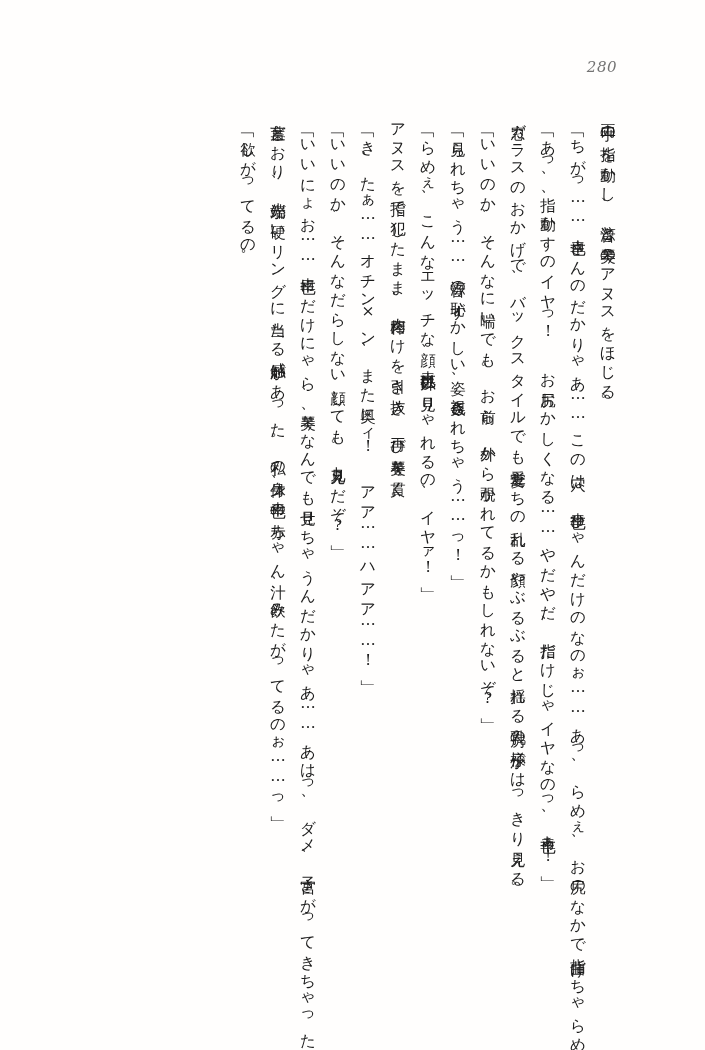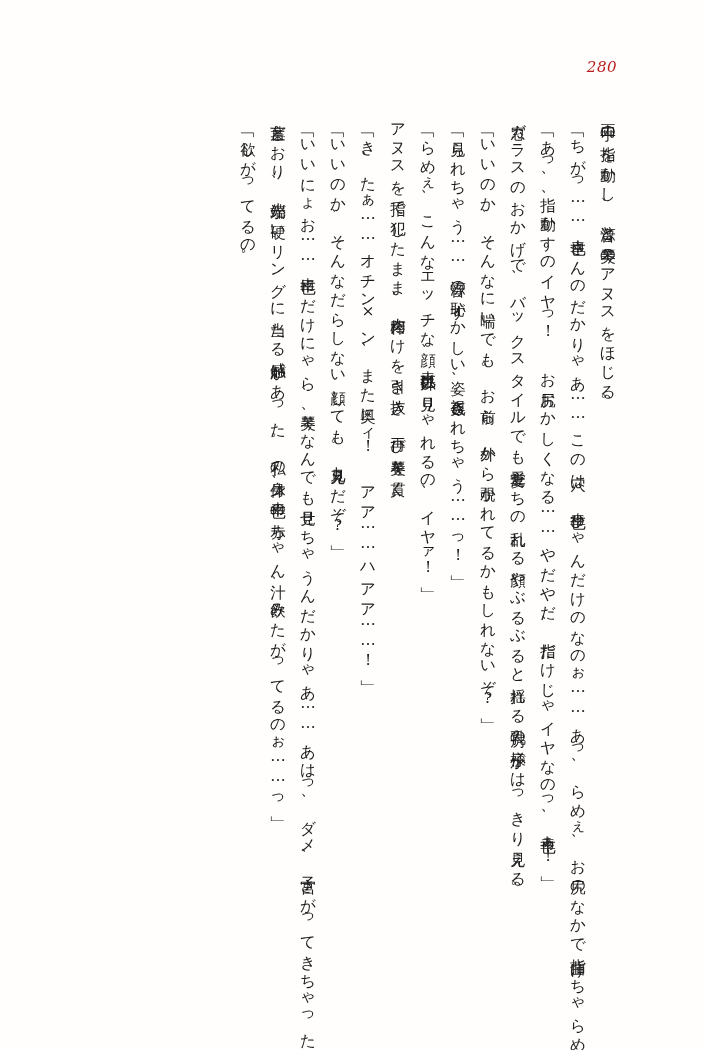--- a/index.html
+++ b/index.html
@@ -20,21 +20,21 @@
     height: 1050px;
     background: #fffefd;
   }
   .page-number {
     position: absolute;
     top: 58px;
     right: 88px;
     font-family: "DejaVu Serif", "Liberation Serif", serif;
     font-size: 15px;
     font-style: italic;
-    color: #b91c1c;
+    color: #737373;
     letter-spacing: 0.5px;
   }
   .text-block {
     position: absolute;
     top: 112px;
     right: 82px;
     left: 78px;
     height: 800px;
     display: flex;
     flex-direction: row-reverse;

